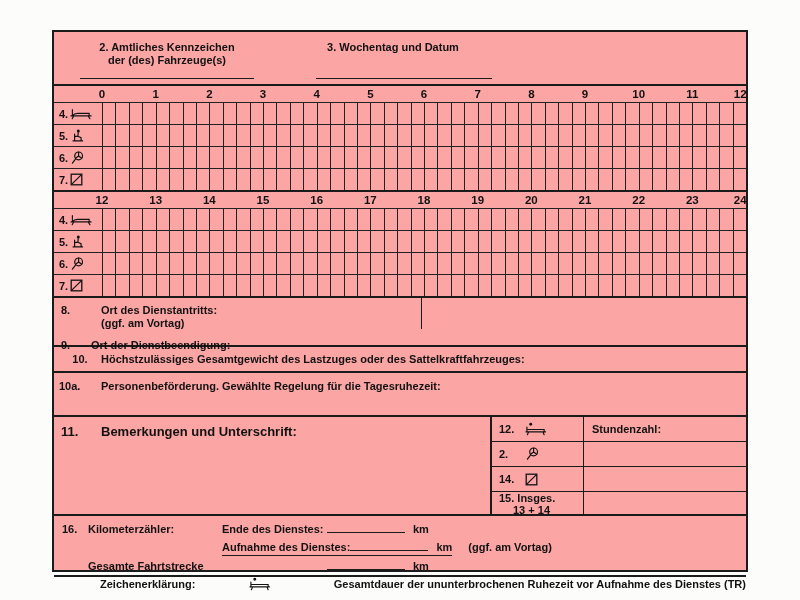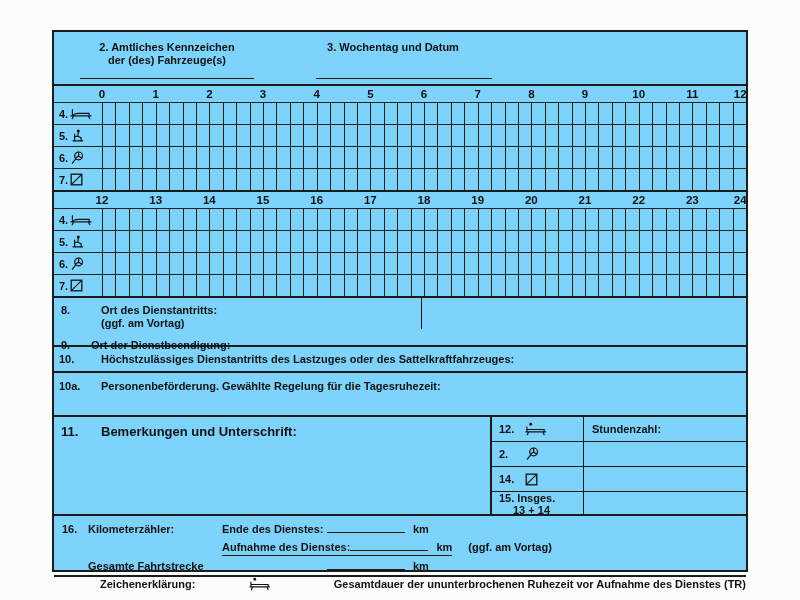--- a/index.html
+++ b/index.html
@@ -4,21 +4,21 @@
 <style>
   html,body{margin:0;padding:0;}
   body{
     width:800px;height:600px;position:relative;
     background:#fcfcfa;
     font-family:"Liberation Sans","DejaVu Sans",sans-serif;
     color:#121212;
   }
   .form{
     position:absolute;left:52px;top:30px;width:696px;height:542px;
-    background:#7dd3fc;border:2.5px solid #1b1b1b;box-sizing:border-box;
+    background:#fca5a5;border:2.5px solid #1b1b1b;box-sizing:border-box;
     display:flex;flex-direction:column;font-weight:700;
   }
   .sec{box-sizing:border-box;flex:none;}
   
   .header{height:54px;display:flex;border-bottom:2px solid #1b1b1b;}
   .h-left,.h-right{width:226px;position:relative;text-align:center;padding-top:9px;font-size:11px;line-height:13px;}
   .h-mid{flex:1;text-align:center;padding-top:5px;}
   .uline{position:absolute;bottom:5px;border-bottom:1.5px solid #1b1b1b;height:0;}
   .h-left .uline{left:26px;right:26px;}
   .h-right .uline{left:36px;right:14px;}
@@ -794,21 +794,21 @@
     <div class="f8">
       <span class="fnum">8.</span><span>Ort des Dienstantritts:</span>
       <div class="subline">(ggf. am Vortag)</div>
     </div>
     <div class="f9">
       <span class="fnum" style="width:30px">9.</span><span>Ort der Dienstbeendigung:</span>
     </div>
   </div>
 
   <div class="sec f10">
-    <span class="fnum" style="padding-left:5px;width:42px;">10.</span><span>Höchstzulässiges Dienstantritts des Lastzuges oder des Sattelkraftfahrzeuges:</span>
+    <span class="fnum" style="padding-left:5px;width:42px;text-align:center;">10.</span><span>Höchstzulässiges Gesamtgewicht des Lastzuges oder des Sattelkraftfahrzeuges:</span>
   </div>
 
   <div class="sec f10a">
     <span class="fnum">10a.</span><span>Personenbeförderung. Gewählte Regelung für die Tagesruhezeit:</span>
   </div>
 
   <div class="sec f11wrap">
     <div class="f11">
       <span class="fnum">11.</span><span>Bemerkungen und Unterschrift:</span>
     </div>

